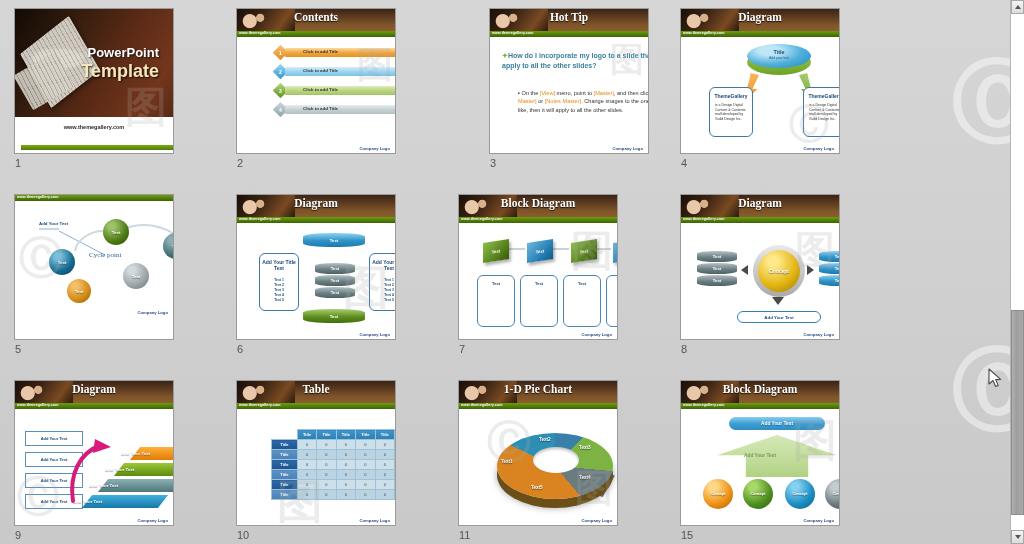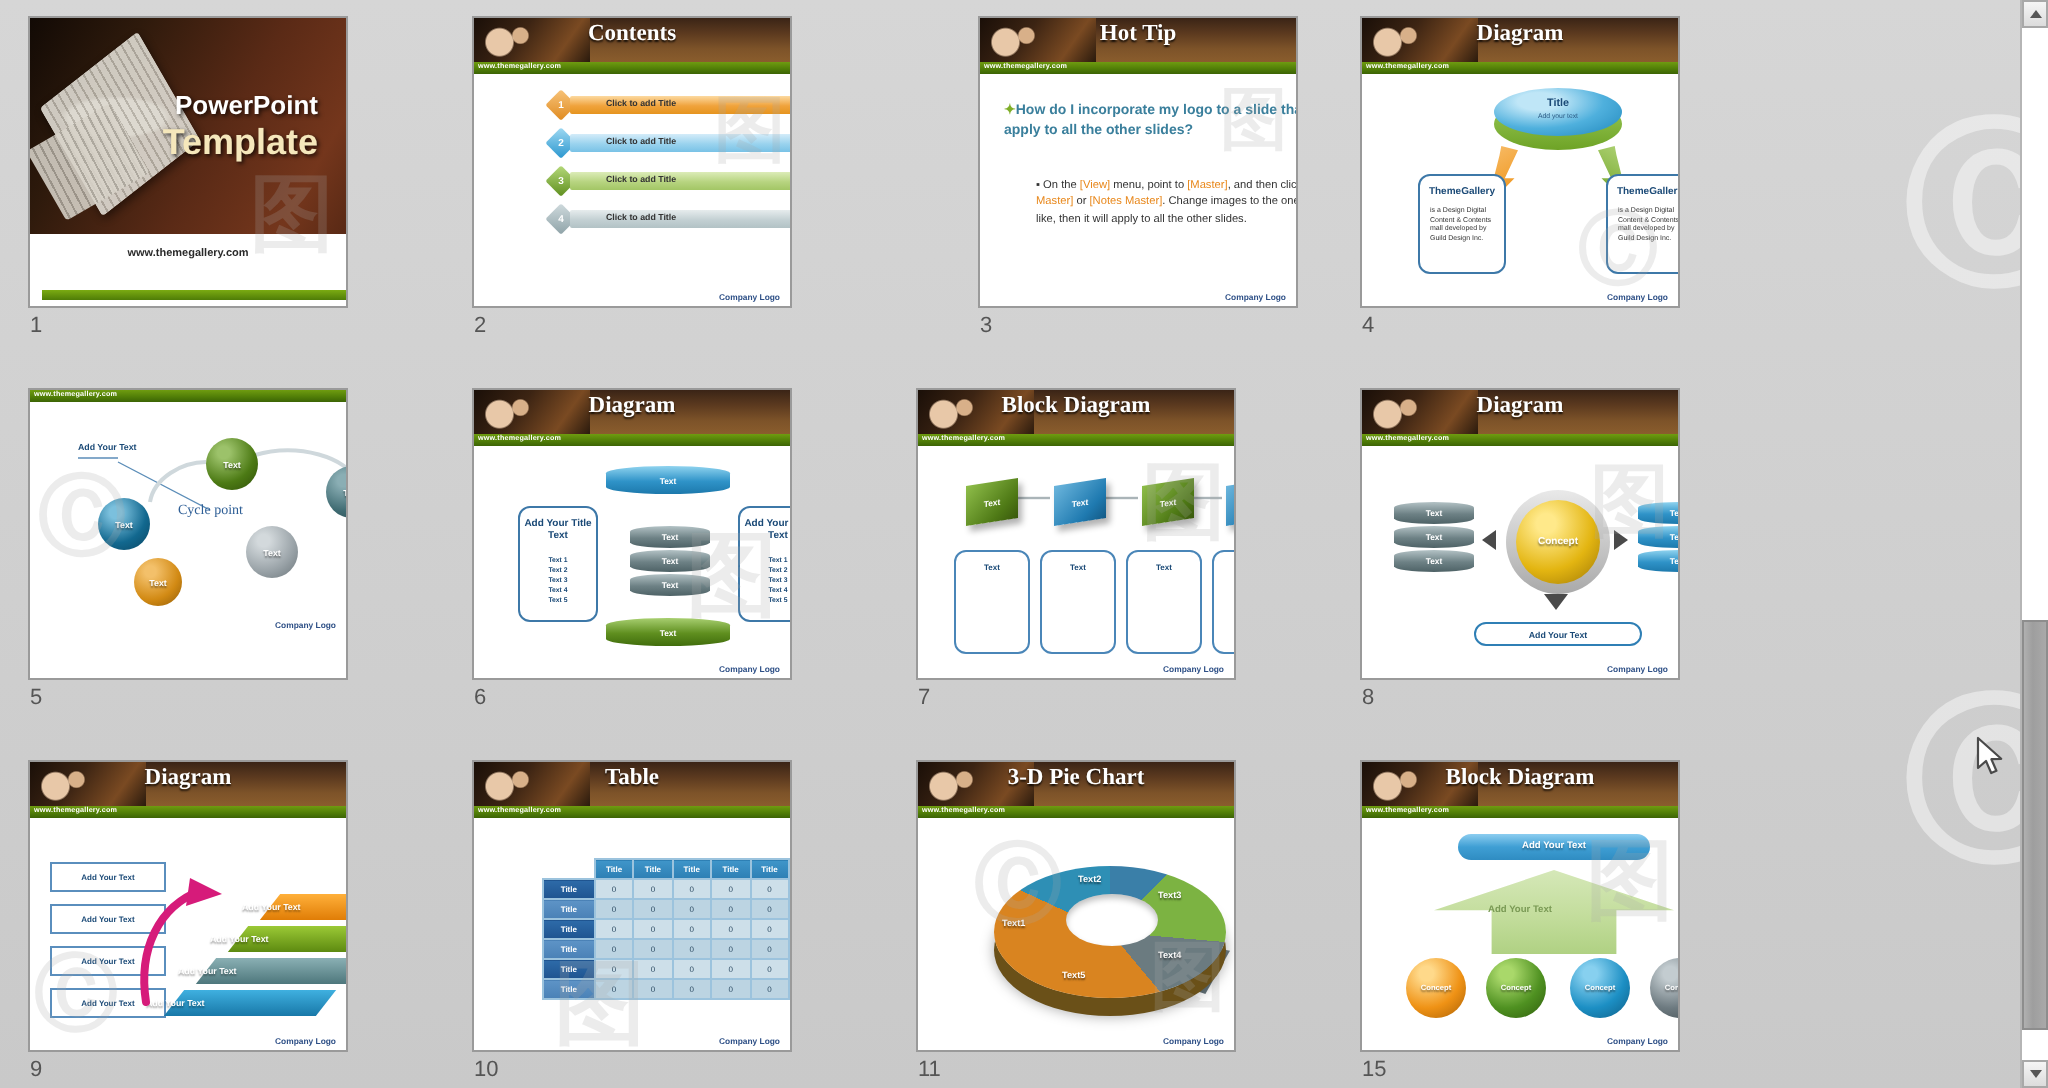--- a/index.html
+++ b/index.html
@@ -714,21 +714,21 @@
           <div class="slide-wm" style="left:40px;top:62px;font-size:46px;">图</div>
         </div>
       </div>
       <div class="slide-num">10</div>
     </div>
 
     <div class="slide-cell" style="left:458px;top:380px;">
       <div class="slide">
         <div class="hdr">
           <div class="hdr-photo"></div>
-          <div class="hdr-title">3-D Pie Chart</div>
+          <div class="hdr-title">1-D Pie Chart</div>
         </div>
         <div class="hdr-band">
           <div class="hdr-url">www.themegallery.com</div>
         </div>
         <div class="body">
           <div class="pie-wrap">
             <div class="pie-exp"></div>
             <div class="pie-3d"></div>
             <div class="pie-hole"></div>
             <div class="pie-lbl" style="left:14px;top:36px;">Text1</div>

